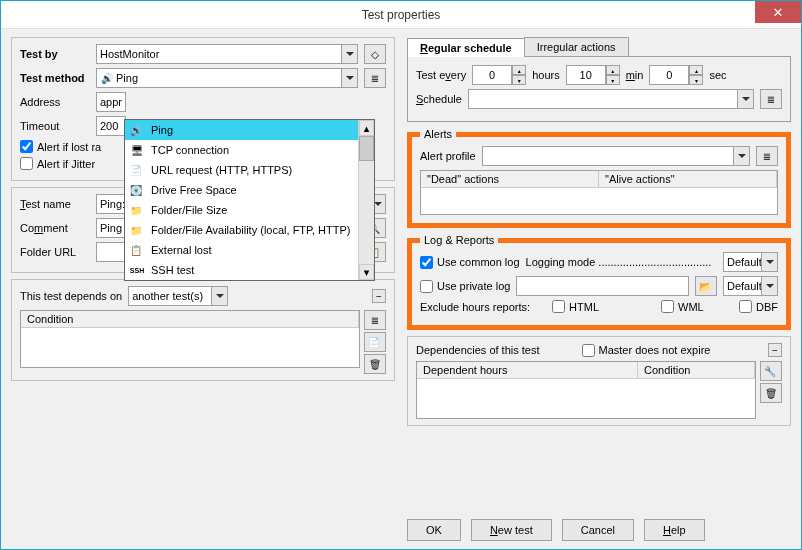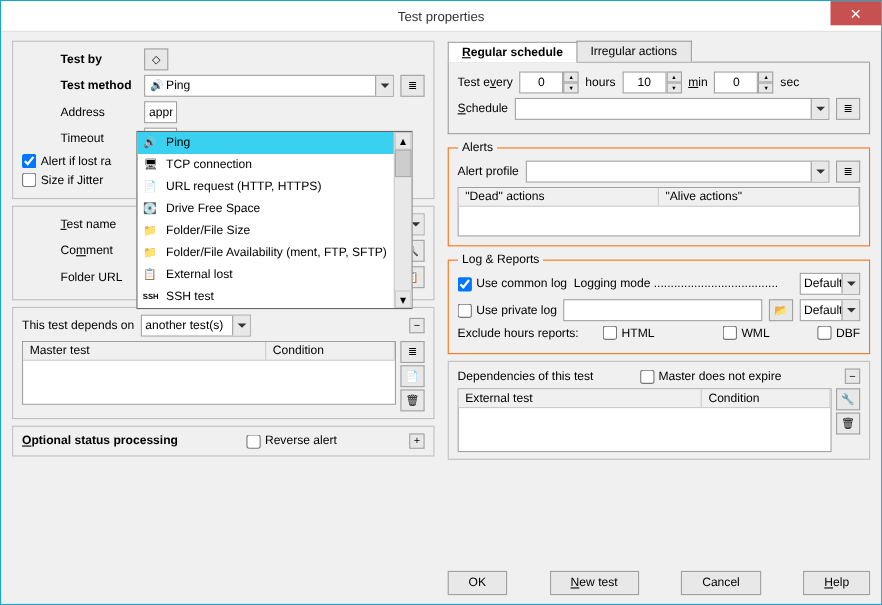--- a/index.html
+++ b/index.html
@@ -4,27 +4,27 @@
 <style>
 * { box-sizing: border-box; font-family: Tahoma, sans-serif; font-size: 11px; }
 body { margin: 0; background: #fff; }
 .window { width: 802px; height: 550px; border: 1px solid #18a7c8; position: relative; background: #f0f0f0; }
 .titlebar { height: 28px; background: #fff; border-bottom: 1px solid #e0e0e0; display: flex; align-items: center; justify-content: center; position: relative; }
 .titlebar-text { color: #333; font-size: 12px; }
 .close-btn { position: absolute; right: 0; top: 0; width: 46px; height: 22px; background: #c75050; color: #fff; font-size: 13px; display: flex; align-items: center; justify-content: center; cursor: pointer; }
 .content { padding: 8px 10px; display: flex; gap: 12px; height: calc(100% - 28px); }
 .col { flex: 1; display: flex; flex-direction: column; gap: 6px; }
 .row { display: flex; align-items: center; gap: 6px; margin-bottom: 4px; }
-.lbl { width: 70px; margin-left: 35px; }
+.lbl { width: 70px; }
 input[type=text], select, .combo { height: 20px; border: 1px solid #a0a0a0; background: #fff; padding: 0 3px; font-size: 11px; }
 .combo { display: flex; align-items: center; position: relative; }
 .combo-arrow { width: 16px; height: 18px; background: #e8e8e8; border-left: 1px solid #a0a0a0; display: flex; align-items: center; justify-content: center; cursor: pointer; position: absolute; right: 0; top: 0; }
 .combo-arrow::after { content: ""; border: 4px solid transparent; border-top-color: #333; margin-top: 4px; }
 .icon-btn { width: 22px; height: 20px; border: 1px solid #a0a0a0; background: #e8e8e8; display: flex; align-items: center; justify-content: center; cursor: pointer; font-size: 10px; }
-fieldset { border: 1px solid #f97316; padding: 6px 8px 8px 8px; margin: 0; position: relative; }
+fieldset { border: 5px solid #f97316; padding: 6px 8px 8px 8px; margin: 0; position: relative; }
 legend { padding: 0 4px; font-size: 11px; }
 .checkbox { display: flex; align-items: center; gap: 4px; }
 .checkbox input { margin: 0; }
 .dropdown-panel { position: absolute; left: 113px; top: 82px; width: 251px; background: #fff; border: 1px solid #666; z-index: 10; }
 .dropdown-item { display: flex; align-items: center; gap: 6px; padding: 2px 4px; cursor: pointer; }
 .dropdown-item.selected { background: #3ad0ef; }
 .dropdown-panel .scrollbar { position: absolute; right: 0; top: 0; width: 16px; height: 100%; background: #e8e8e8; border-left: 1px solid #ccc; }
 .sc-btn { height: 16px; border: 1px solid #ccc; background: #e8e8e8; display: flex; align-items: center; justify-content: center; }
 .sc-thumb { height: 25px; background: #cdcdcd; border: 1px solid #aaa; }
 .dd-icon { width: 16px; height: 16px; display: inline-flex; align-items: center; justify-content: center; font-size: 10px; }
@@ -33,38 +33,42 @@
 .tab.active { background: #fff; font-weight: bold; position: relative; top: 1px; }
 .tab-body { border: 1px solid #a0a0a0; border-top: none; padding: 8px; }
 .spinner { display: flex; }
 .spinner input { width: 40px; text-align: center; }
 .spin-btns { display: flex; flex-direction: column; }
 .spin-btn { width: 14px; height: 10px; border: 1px solid #a0a0a0; background: #e8e8e8; font-size: 6px; display: flex; align-items: center; justify-content: center; cursor: pointer; }
 .tbl { border: 1px solid #a0a0a0; background: #fff; height: 58px; }
 .tbl-hdr { display: flex; background: #f0f0f0; border-bottom: 1px solid #ccc; }
 .tbl-hdr div { padding: 2px 6px; border-right: 1px solid #ccc; font-size: 11px; }
 .btn { height: 22px; padding: 0 18px; border: 1px solid #a0a0a0; background: #e8e8e8; cursor: pointer; font-size: 11px; display: inline-flex; align-items: center; justify-content: center; }
-.btn-row { display: flex; gap: 10px; justify-content: space-between; margin-top: auto; }
+.btn-row { display: flex; gap: 10px; justify-content: flex-start; margin-top: auto; }
 .divider-box { border: 1px solid #c0c0c0; padding: 6px 8px; }
 .u { text-decoration: underline; }
 </style>
 </head>
 <body>
 
 <div class="window">
   <div class="titlebar">
     <span class="titlebar-text">Test properties</span>
     <div class="close-btn">✕</div>
   </div>
   <div class="content">
 
     <div class="col" style="position:relative">
       <div class="divider-box">
         <div class="row">
           <span class="lbl"><b>Test by</b></span>
+          <div class="combo" style="flex:1">
+            <span>HostMonitor</span>
+              <div class="combo-arrow"></div>
+          </div>
           <div class="icon-btn">◇</div>
         </div>
         <div class="row">
           <span class="lbl"><b>Test method</b></span>
           <div class="combo" style="flex:1">
             <span class="dd-icon">🔊</span>
               <span>Ping</span>
               <div class="combo-arrow"></div>
           </div>
           <div class="icon-btn">≣</div>
@@ -76,21 +80,21 @@
         <div class="row">
           <span class="lbl">Timeout</span>
           <input type="text" style="width: 30px;" value="200">
         </div>
         <div class="checkbox row">
             <input type="checkbox" checked="" style="">
             <span>Alert if lost ra</span>
           </div>
         <div class="checkbox row">
             <input type="checkbox" style="">
-            <span>Size if Jitter</span>
+            <span>Alert if Jitter</span>
           </div>
       </div>
 
       <div class="dropdown-panel">
         <div class="dropdown-item selected">
             <span class="dd-icon">🔊</span>
             <span>Ping</span>
           </div>
         <div class="dropdown-item">
             <span class="dd-icon">🖥</span>
@@ -103,21 +107,21 @@
         <div class="dropdown-item">
             <span class="dd-icon">💽</span>
             <span>Drive Free Space</span>
           </div>
         <div class="dropdown-item">
             <span class="dd-icon">📁</span>
             <span>Folder/File Size</span>
           </div>
         <div class="dropdown-item">
             <span class="dd-icon">📁</span>
-            <span>Folder/File Availability (ment, FTP, SFTP)</span>
+            <span>Folder/File Availability (local, FTP, HTTP)</span>
           </div>
         <div class="dropdown-item">
             <span class="dd-icon">📋</span>
             <span>External lost</span>
           </div>
         <div class="dropdown-item">
             <span class="dd-icon" style="font-size:7px;font-weight:bold">SSH</span>
             <span>SSH test</span>
           </div>
         <div class="scrollbar">
@@ -158,42 +162,31 @@
           <div class="combo" style="width:100px">
               <span>another test(s)</span>
               <div class="combo-arrow"></div>
             </div>
           <span style="flex:1"></span>
           <div class="icon-btn" style="width:14px;height:14px">−</div>
         </div>
         <div style="display:flex;gap:4px">
           <div class="tbl" style="flex:1">
             <div class="tbl-hdr">
-                <div style="flex:2">Master test</div>
                 <div style="flex:1">Condition</div>
               </div>
           </div>
           <div style="display:flex;flex-direction:column;gap:2px">
             <div class="icon-btn">≣</div>
             <div class="icon-btn">📄</div>
             <div class="icon-btn">🗑</div>
           </div>
         </div>
       </div>
 
-      <div class="divider-box row">
-        <b><span class="u">O</span>ptional status processing</b>
-        <span style="width:50px"></span>
-        <div class="checkbox">
-            <input type="checkbox" style="">
-            <span>Reverse alert</span>
-          </div>
-        <span style="flex:1"></span>
-        <div class="icon-btn" style="width:14px;height:14px">+</div>
-      </div>
 
     </div>
 
     <div class="col">
       <div>
         <div class="tabs">
           <div class="tab active"><span class="u">R</span>egular schedule</div>
           <div class="tab">Irregular actions</div>
         </div>
         <div class="tab-body">
@@ -303,21 +296,21 @@
           <div class="checkbox">
               <input type="checkbox" style="">
               <span>Master does not expire</span>
             </div>
           <span style="flex:1"></span>
           <div class="icon-btn" style="width:14px;height:14px">−</div>
         </div>
         <div style="display:flex;gap:4px">
           <div class="tbl" style="flex:1">
             <div class="tbl-hdr">
-                <div style="flex:2">External test</div>
+                <div style="flex:2">Dependent hours</div>
                 <div style="flex:1">Condition</div>
               </div>
           </div>
           <div style="display:flex;flex-direction:column;gap:2px">
             <div class="icon-btn">🔧</div>
             <div class="icon-btn">🗑</div>
           </div>
         </div>
       </div>
 

